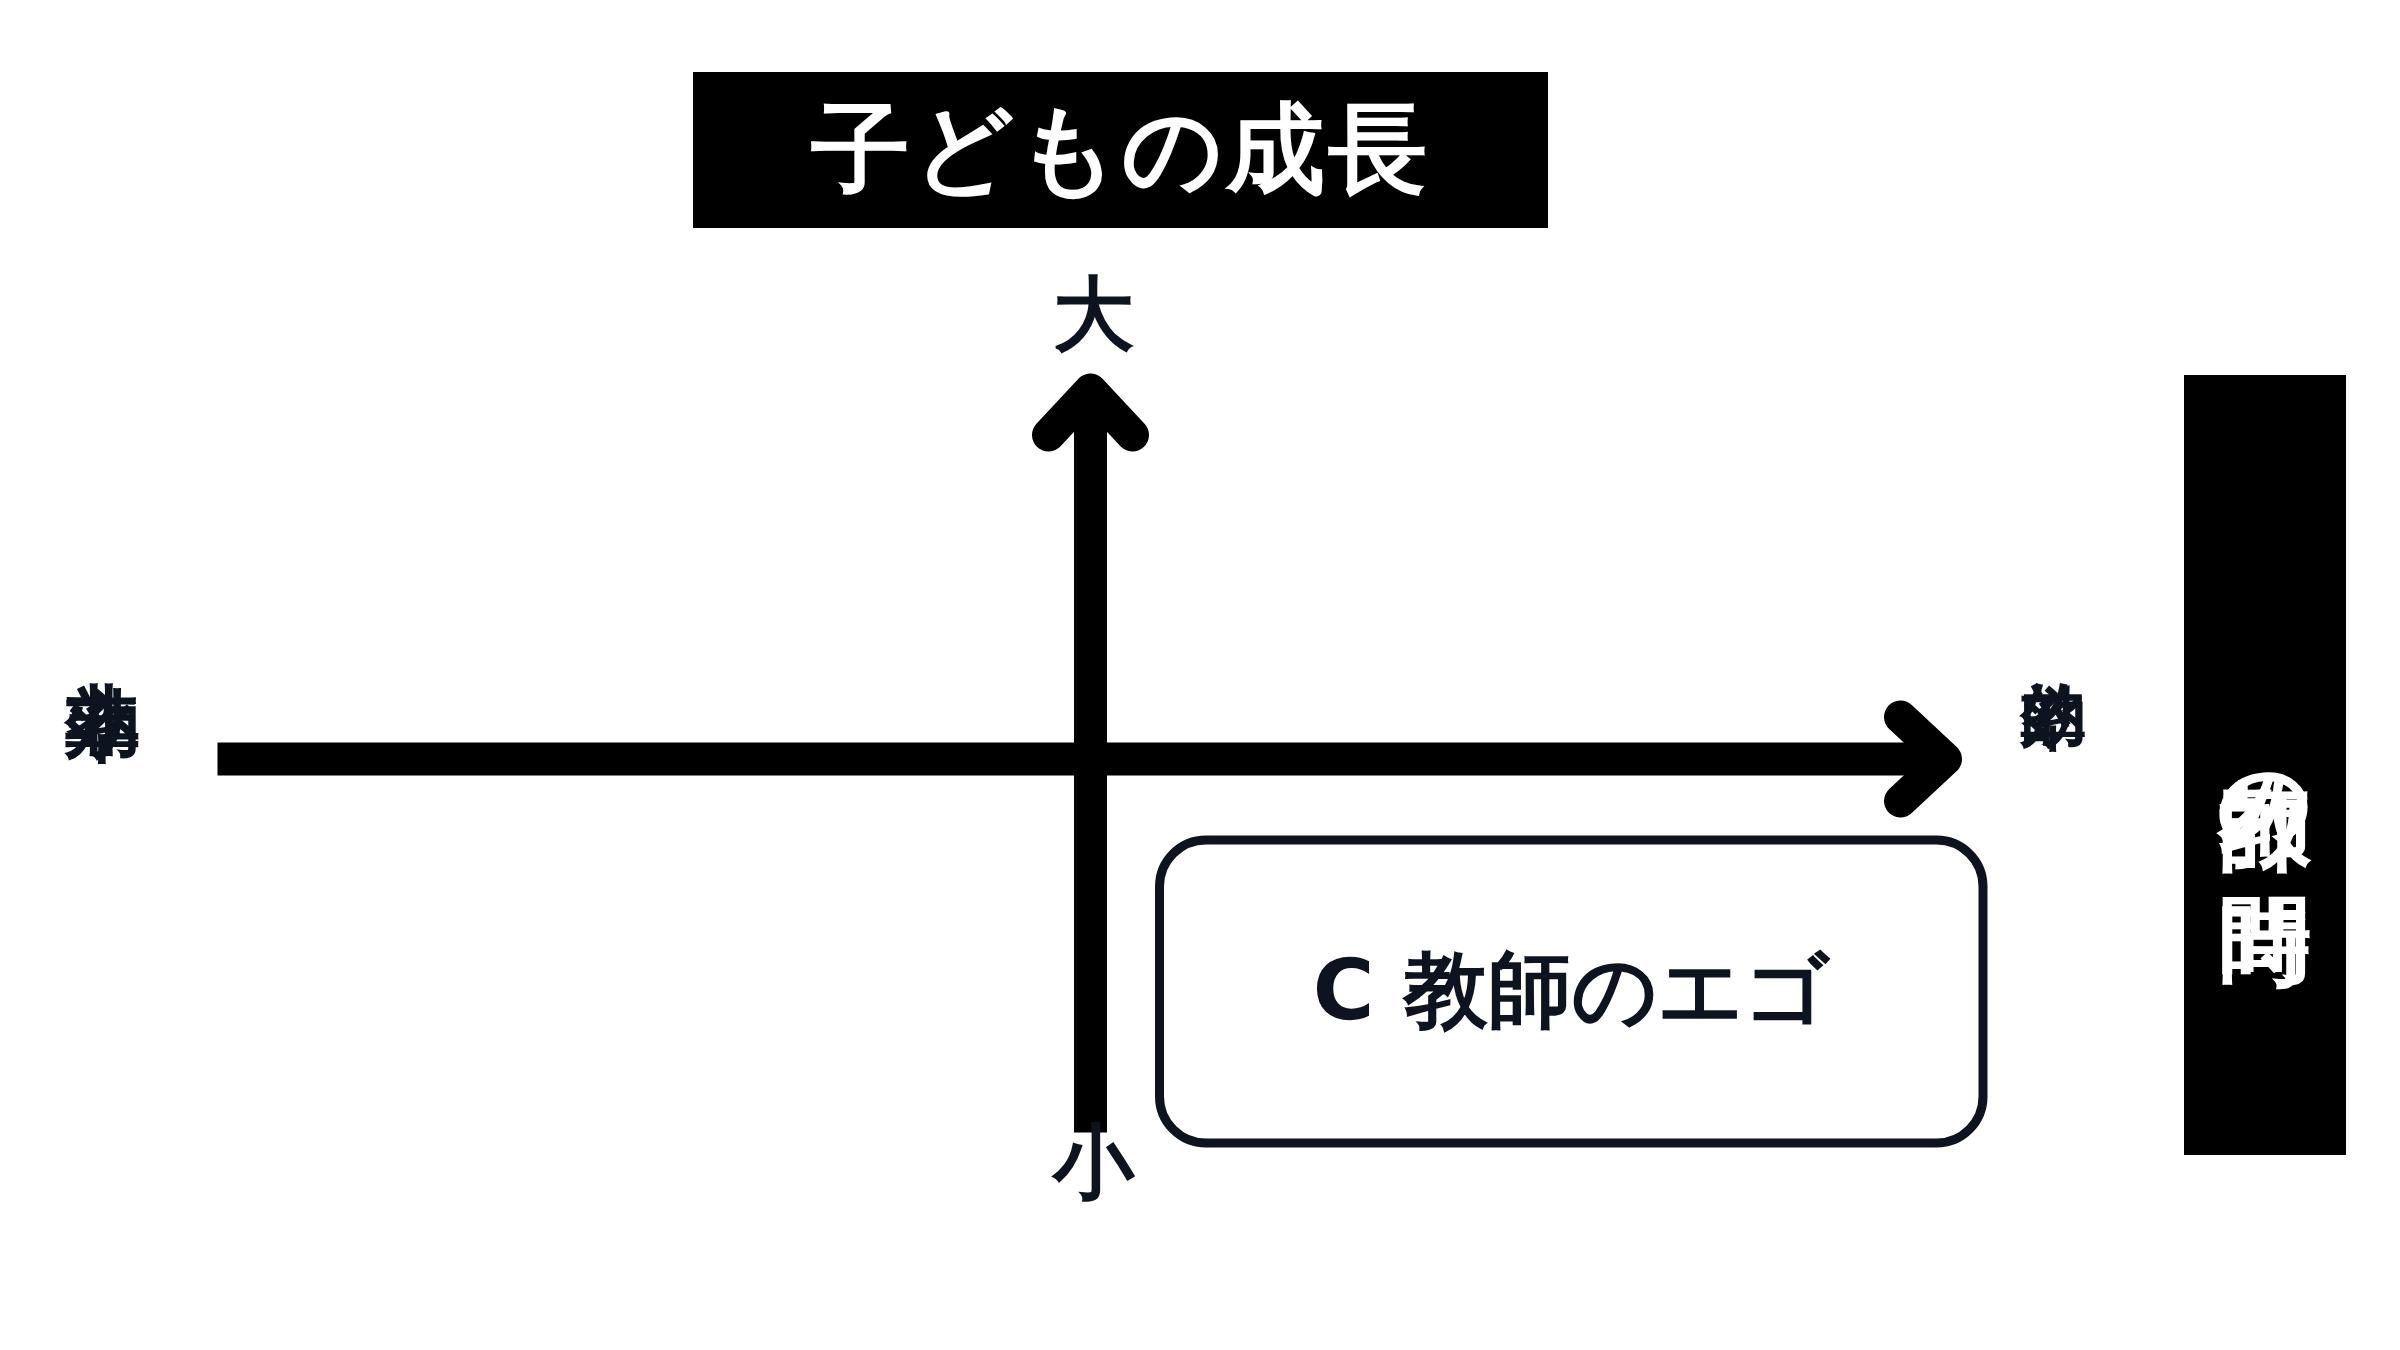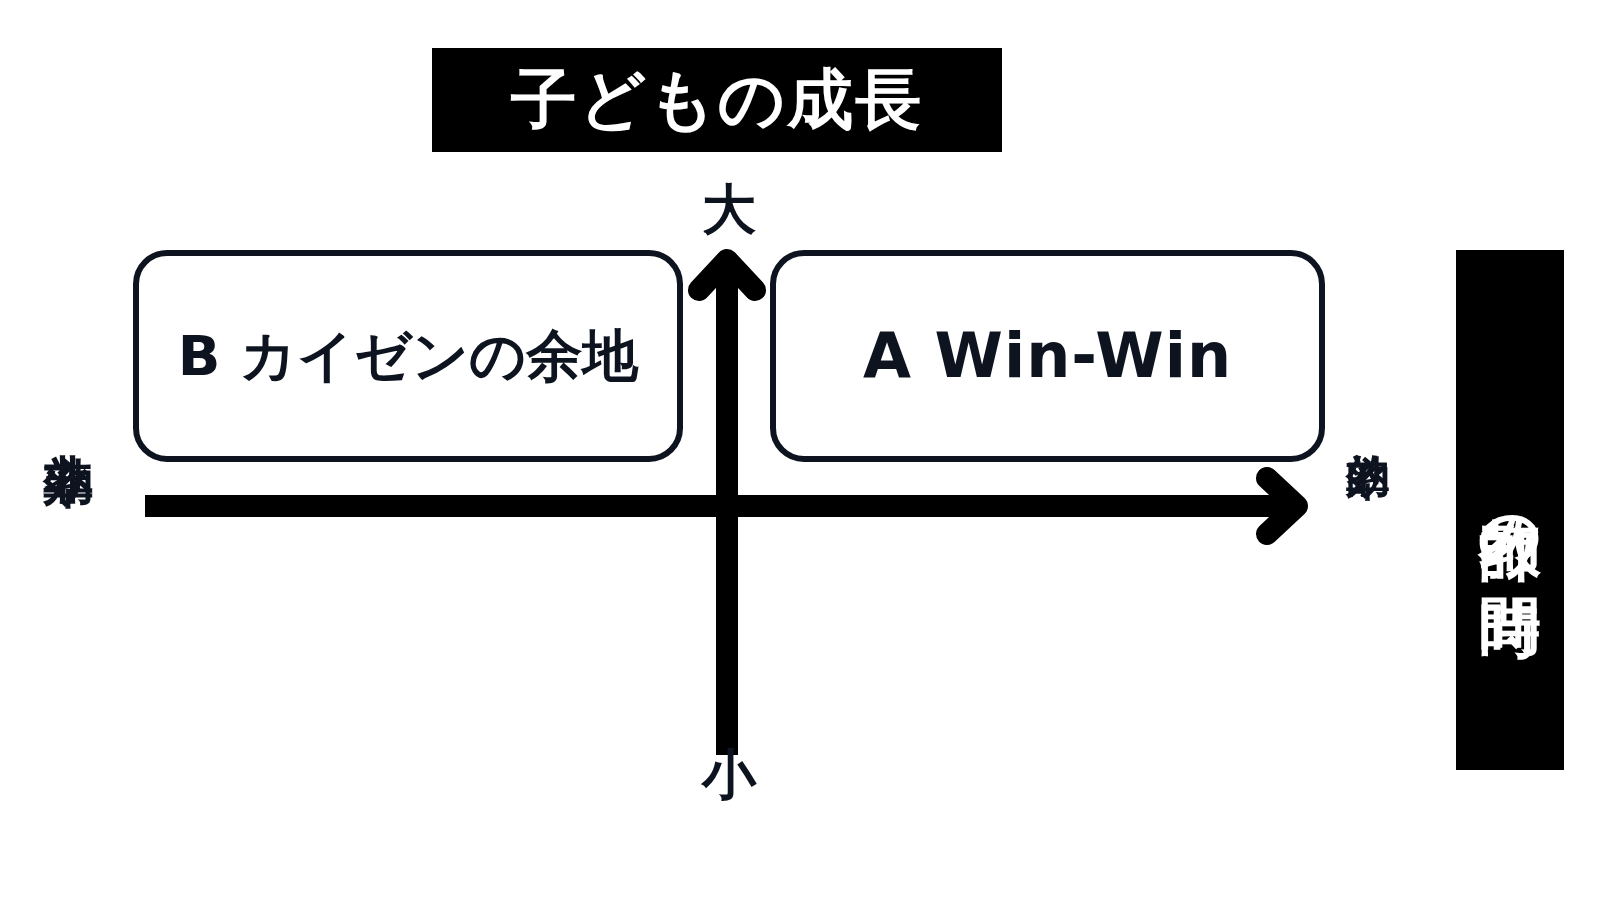--- a/index.html
+++ b/index.html
@@ -18,21 +18,21 @@
   #canvas {
     position: relative;
     width: 1600px;
     height: 900px;
     background: #ffffff;
   }
 
   
   .title-banner {
     position: absolute;
-    left: 432px;
+    left: 462px;
     top: 48px;
     width: 570px;
     height: 104px;
     background: #000000;
     display: flex;
     align-items: center;
     justify-content: center;
   }
   .title-banner .title-text {
     color: #ffffff;
@@ -196,27 +196,24 @@
   </div>
 
   <div class="label-top">大</div>
 
   <div class="label-bottom">小</div>
 
   <div class="label-left">非効率</div>
 
   <div class="label-right">効率的</div>
 
-  <div class="qbox box-b">
-    <span class="qlabel">B カイゼンの余地</span>
-  </div>
-
-  <div class="qbox box-a">
-    <span class="qlabel">A Win-Win</span>
-  </div>
-
-
+
+
+
+  <div class="qbox box-c">
+    <span class="qlabel">C 教師のエゴ</span>
+  </div>
 
   <div class="side-banner">
     <span class="side-text">教師の時間</span>
   </div>
 
 </div>
 
 </body></html>

